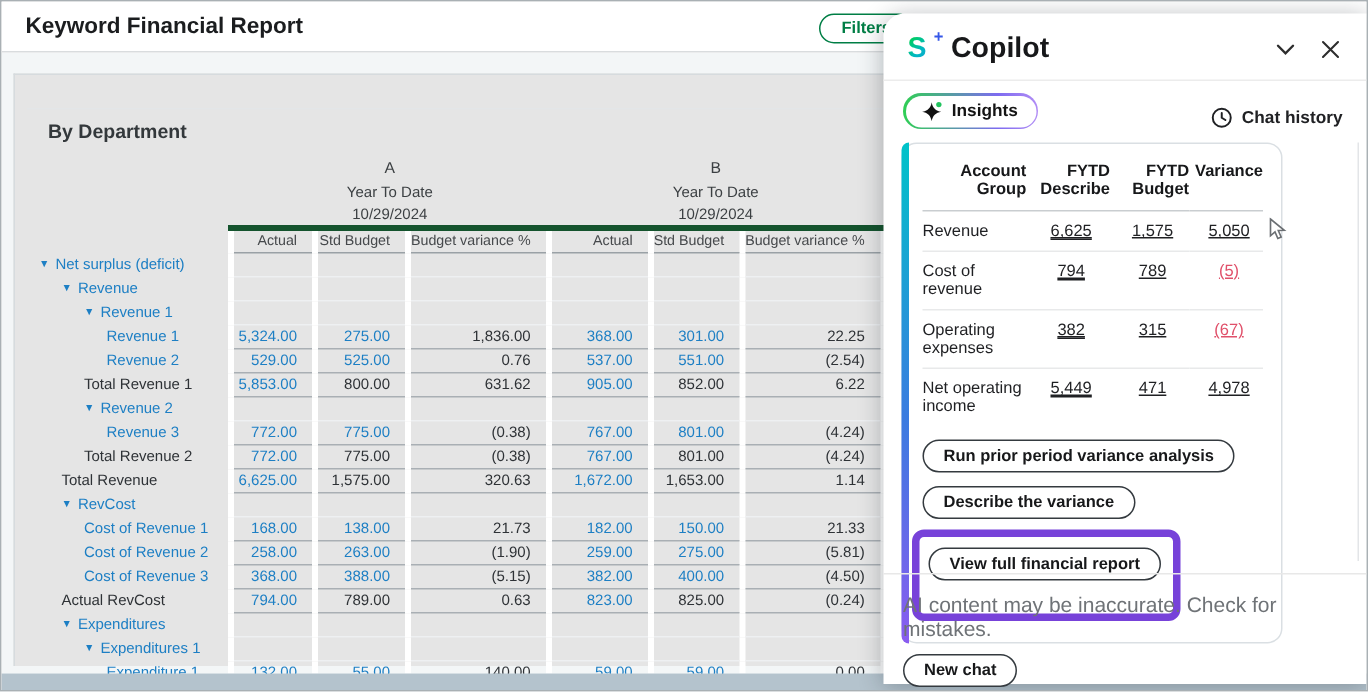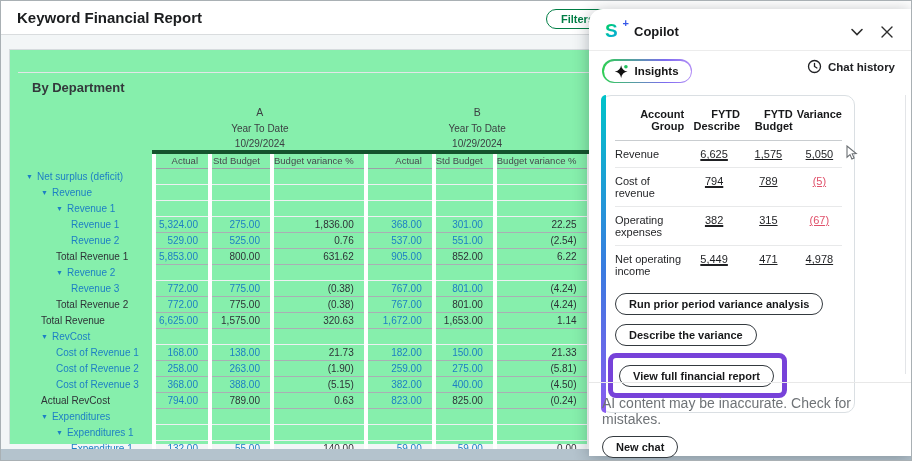--- a/index.html
+++ b/index.html
@@ -13,21 +13,21 @@
                    background:#fff; border-bottom:1px solid #d9dcde; z-index:2; }
   .page-title { position:absolute; left:16px; top:8px; font-size:15px;
                 font-weight:700; color:#1b1d1f; }
   .filters-btn { position:absolute; left:545px; top:8px; border:1.5px solid #007e45;
                  color:#007e45; background:#fff; border-radius:999px; padding:3px 14px;
                  font-weight:700; font-size:11px; font-family:inherit; cursor:pointer; }
 
   
   .page-strip { position:absolute; top:34px; left:0; right:0; bottom:11px; background:#f3f6f7; }
   .report-card { position:absolute; left:8px; top:48px; width:896px; bottom:16px;
-                 background:#86efac; border:1px solid #d6dbde; border-bottom:none; }
+                 background:#e5e5e5; border:1px solid #d6dbde; border-bottom:none; }
   .card-divider { position:absolute; top:22px; left:8px; right:8px; height:1px; background:#e3e6e8; }
   .section-title { position:absolute; left:22px; top:30px; font-size:13px; font-weight:700; color:#33383b; }
 
   
   #report-table { position:absolute; left:2px; top:54px; border-collapse:collapse;
                   table-layout:fixed; font-size:10px; color:#2e3236; }
   #report-table td, #report-table th { height:16px; overflow:hidden; white-space:nowrap; }
   #report-table .grp-letter { text-align:center; font-size:10.5px; color:#3c4043; font-weight:400; }
   #report-table .grp-sub    { text-align:center; font-size:10px;   color:#3c4043; font-weight:400; }
   #report-table .dateline   { border-bottom:4px solid #14532d; }
@@ -46,25 +46,25 @@
 
   
   .copilot { position:absolute; left:588px; top:8px; width:322px; height:447px; background:#fff;
              border-radius:14px 0 0 0; box-shadow:0 2px 16px rgba(20,30,40,.30); z-index:20; }
   .cp-header { display:flex; align-items:center; padding:13px 16px 9px 16px; border-bottom:1px solid #ececec; }
   .cp-logo { position:relative; margin-right:11px; width:18px; }
   .cp-logo .s { font-size:19px; font-weight:800; line-height:18px;
                 background:linear-gradient(135deg,#00d24b 10%,#00b7c4 60%,#19a0d0);
                 -webkit-background-clip:text; background-clip:text; color:transparent; }
   .cp-logo .plus { position:absolute; right:-6px; top:-5px; font-size:11px; font-weight:800; color:#3557e8; }
-  .cp-title { font-weight:700; font-size:13px; color:#17181a; }
+  .cp-title { font-weight:700; font-size:19px; color:#17181a; }
   .cp-actions { margin-left:auto; display:flex; align-items:center; gap:14px; }
   .icon-btn { background:none; border:none; padding:0; cursor:pointer; display:flex; }
 
-  .cp-subbar { display:flex; align-items:flex-start; justify-content:space-between; padding:8px 16px 6px 13px; }
+  .cp-subbar { display:flex; align-items:flex-end; justify-content:space-between; padding:8px 16px 6px 13px; }
   .insights-pill { background:linear-gradient(90deg,#2fcf54,#7d6bf0 70%,#b18cf5);
                    border-radius:999px; padding:1.5px; display:inline-block; cursor:pointer; }
   .insights-pill .inner { display:flex; align-items:center; gap:6px; background:#fff; border-radius:999px;
                           padding:3px 12px 3px 10px; font-weight:700; font-size:11.5px; color:#141414; }
   .chat-history { display:flex; align-items:center; gap:6px; font-weight:700; font-size:11.5px;
                   color:#202124; background:none; border:none; font-family:inherit; cursor:pointer; }
 
   .cp-scroll { position:absolute; top:78px; left:0; right:0; bottom:74px; }
   .cp-scrollbar { position:absolute; right:5px; top:8px; bottom:8px; width:1px; background:#e3e5e8; }
   .insight-card { position:relative; margin:8px 0 0 12px; width:254px; border:1px solid #dadfe3;
@@ -79,21 +79,21 @@
   #cp-table td { padding:7px 0 7px 4px; border-bottom:1px solid #e8e9ea; vertical-align:top; }
   #cp-table tr:last-child td { border-bottom:none; }
   #cp-table td.cp-num { text-align:center;text-decoration:underline; }
   #cp-table td:first-child { padding-left:0; }
   .cp-link { text-decoration:underline; text-underline-offset:2px; color:#1f2023; cursor:pointer; }
   .neg { color:#e0506a; }
   .cp-buttons { margin-top:8px; }
   .cp-btn { display:block; border:1.5px solid #343a3f; border-radius:999px; background:#fff;
             padding:4px 13px; font-weight:700; font-size:11px; color:#17181a;
             font-family:inherit; margin:9px 0 0 0; cursor:pointer; white-space:nowrap; }
-  .hl-box { border:5px solid #7742d9; border-radius:8px; padding:3px 8px 6px 6px;
+  .hl-box { border:5px solid #7742d9; border-radius:8px; padding:3px 8px 22px 6px;
             width:fit-content; margin:7px 0 0 -7px; }
   .hl-box .cp-btn { margin:4px 0 0 0; }
 
   .cp-footer { position:absolute; left:0; right:0; bottom:0; height:74px;
                border-top:1px solid #e8e8e8; padding:11px 16px 0 13px; }
   .disclaimer { font-size:14px; color:#6f7377; margin:1px 0 9px 0; }
 
   .cursor-icon { position:absolute; left:257px; top:136px; pointer-events:none; }
 </style>
 </head>

